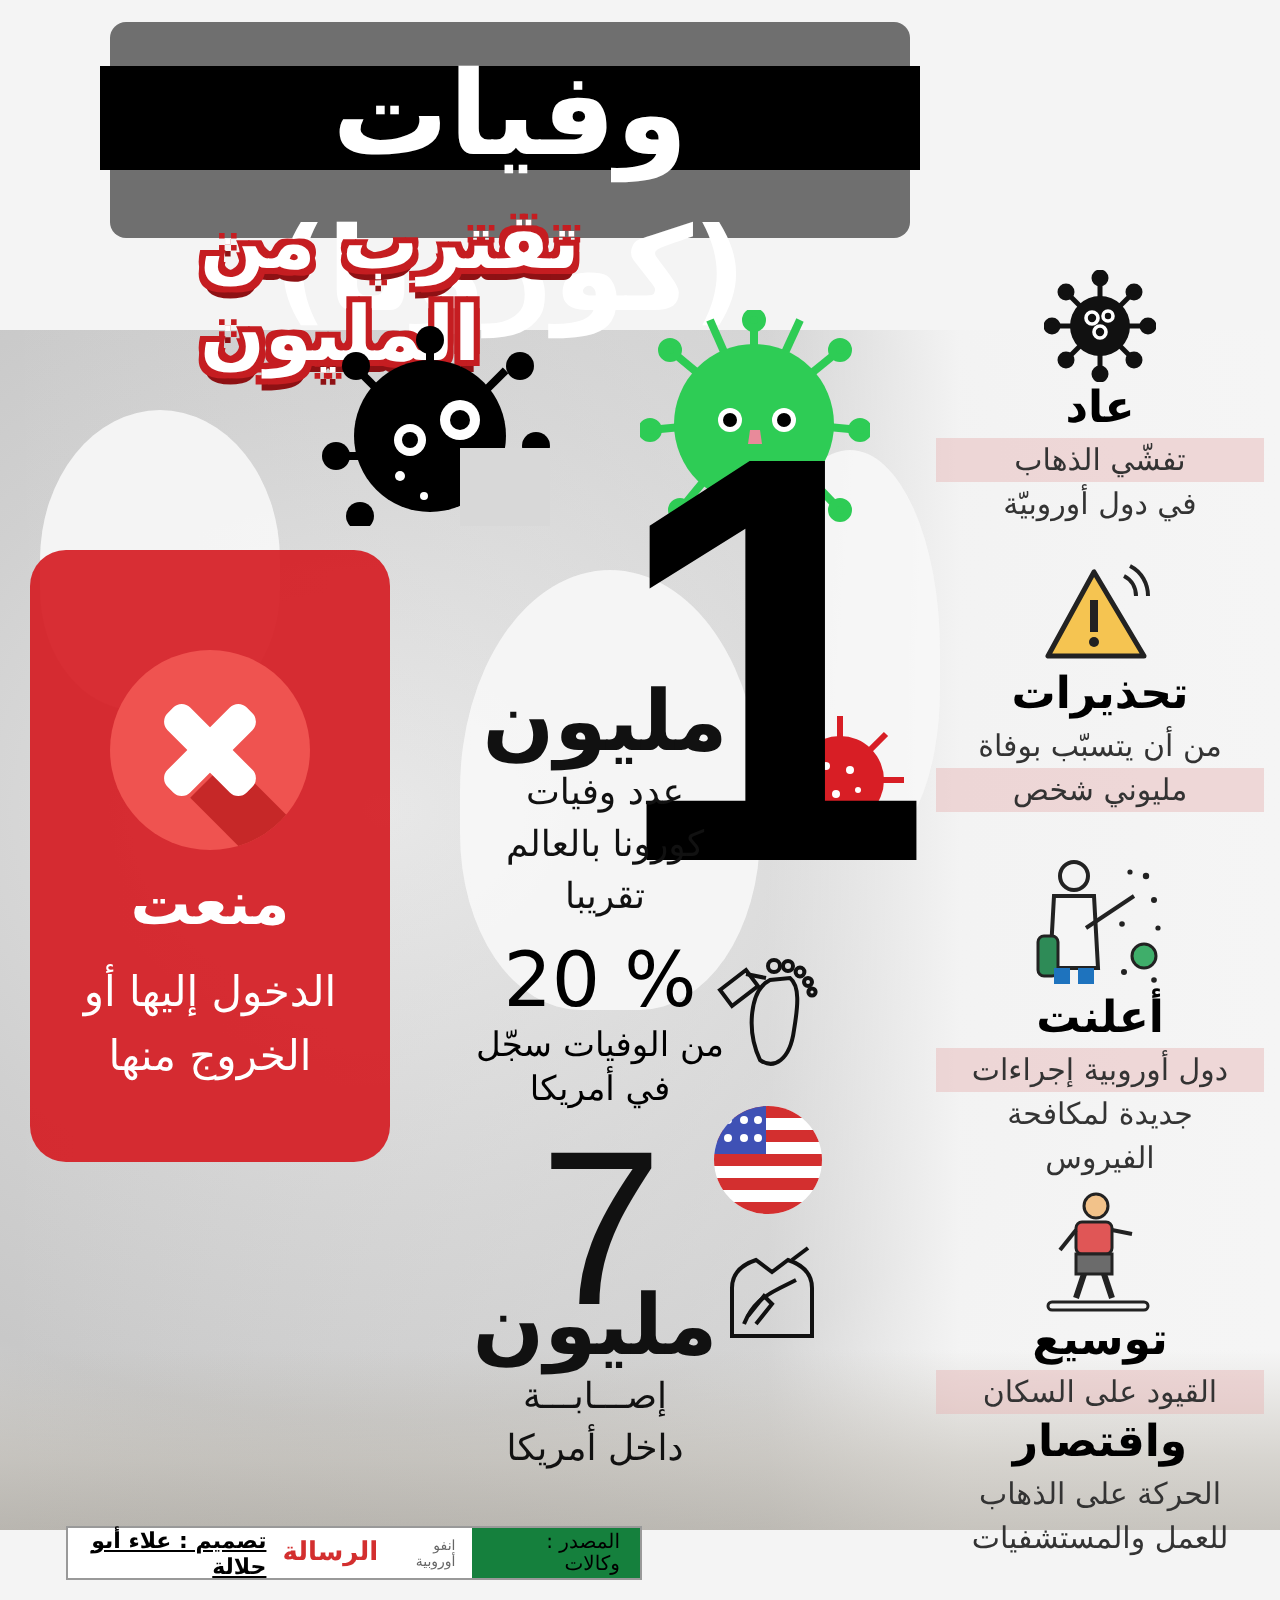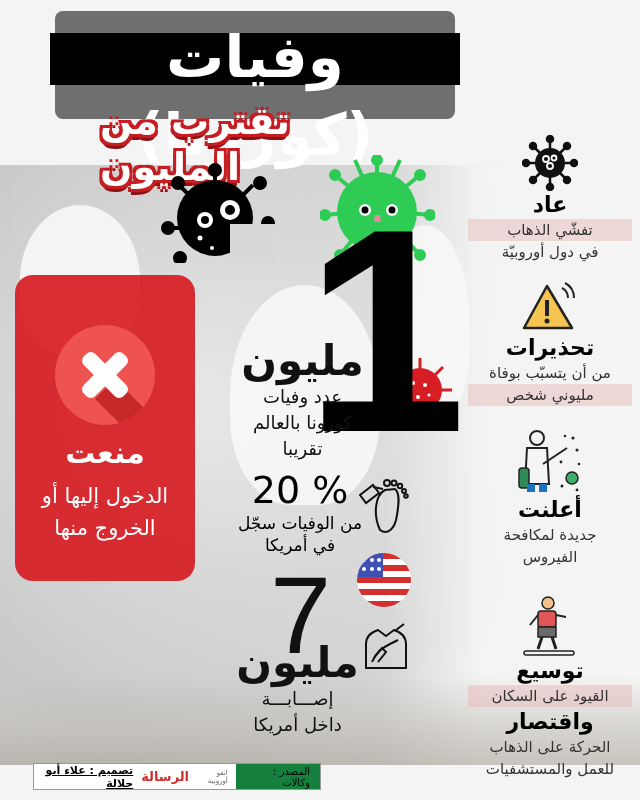--- a/index.html
+++ b/index.html
@@ -266,20 +266,21 @@
         <circle cx="56" cy="10" r="1.6"></circle>
         <circle cx="48" cy="8" r="1.3"></circle>
         <circle cx="60" cy="22" r="1.5"></circle>
         <circle cx="44" cy="34" r="1.4"></circle>
         <circle cx="62" cy="36" r="1.3"></circle>
         <circle cx="45" cy="58" r="1.5"></circle>
         <circle cx="60" cy="62" r="1.4"></circle>
       </g>
   </svg>
   <div class="rc-title">أعلنت</div>
+  <div class="rc-line hl">دول أوروبية إجراءات</div>
   <div class="rc-line">جديدة لمكافحة</div>
   <div class="rc-line">الفيروس</div>
 </div>
 
 <div class="right-col" style="top:595px;">
   <svg class="icon" width="60" height="62" viewBox="0 0 60 62">
     <circle cx="28" cy="8" r="6" fill="#f2c28a" stroke="#222" stroke-width="1.5"></circle>
     <rect x="18" y="16" width="18" height="16" rx="3" fill="#e05656" stroke="#222" stroke-width="1.5"></rect>
     <line x1="36" y1="20" x2="46" y2="22" stroke="#222" stroke-width="2"></line>
     <line x1="18" y1="20" x2="10" y2="30" stroke="#222" stroke-width="2"></line>

